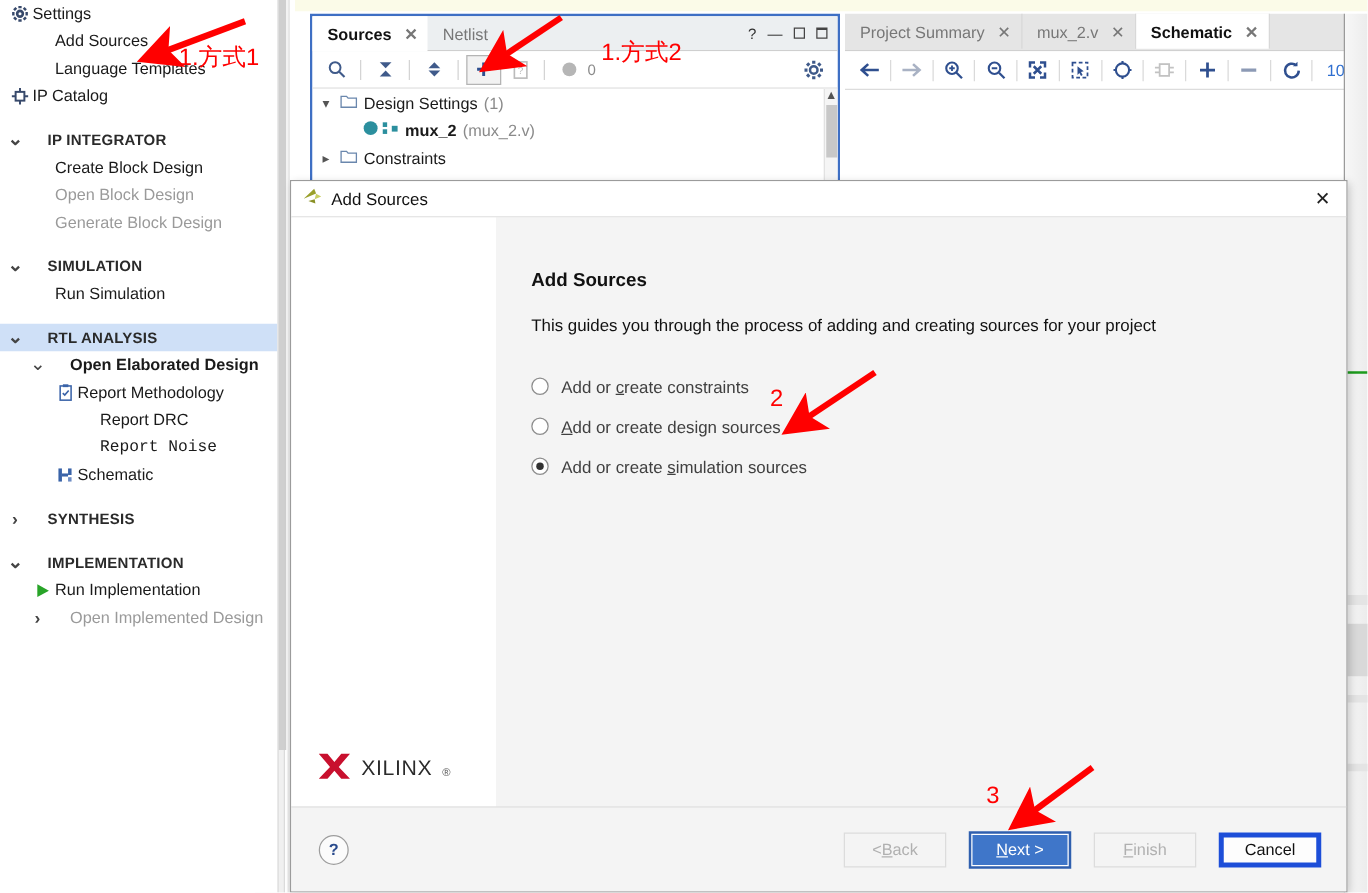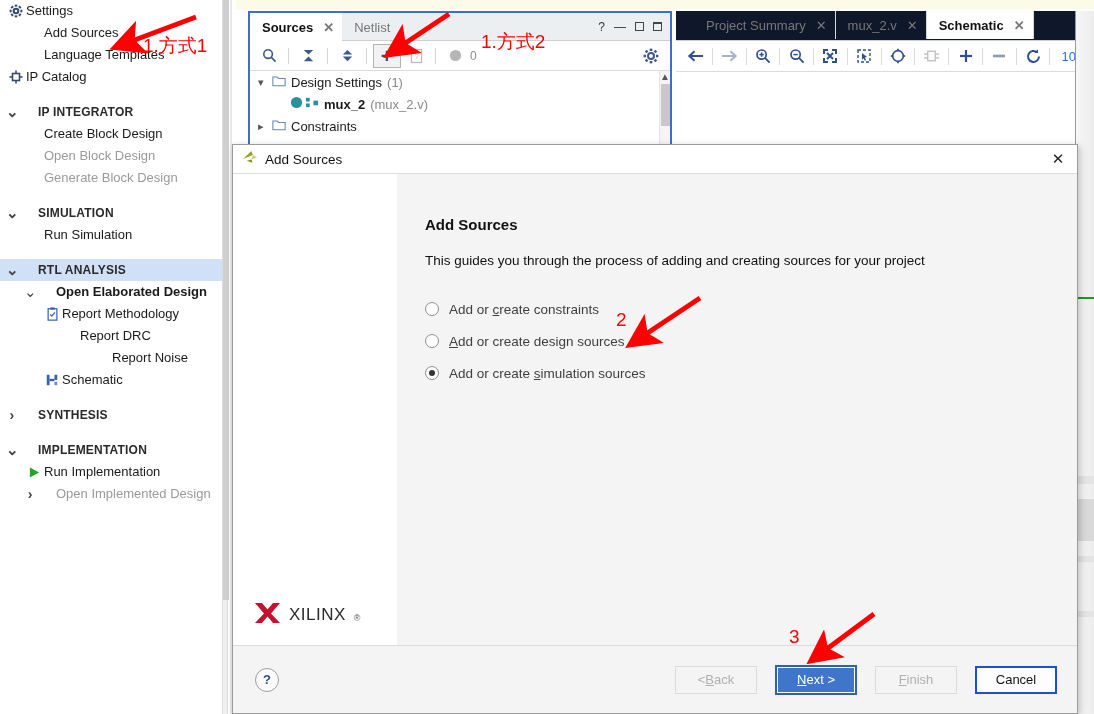--- a/index.html
+++ b/index.html
@@ -72,21 +72,21 @@
   #sources-tree { position: relative; height: 74px; background: #fff; font-size: 13px; overflow: hidden; }
   .tree-row { display: flex; align-items: center; height: 22px; padding-left: 8px; white-space: nowrap; }
   .tree-row .tw { color: #555; width: 13px; font-size: 11px; }
   .muted { color: #8a8a8a; }
   #tree-scroll { position: absolute; right: 0; top: 0; width: 11px; height: 74px; background: #f5f5f5; border-left: 1px solid #e2e2e2; }
   #tree-scroll .up { text-align: center; font-size: 10px; color: #555; line-height: 12px; }
   #tree-scroll .thumb { position: absolute; left: 1px; top: 13px; width: 9px; height: 42px; background: #c8c8c8; }
 
   
   #right-panel { position: absolute; left: 676px; top: 11px; width: 400px; height: 703px; background: #fff; }
-  #right-tabs { display: flex; height: 30px; background: #0f172a; border-bottom: 1px solid #d0d0d0; padding-left: 18px; }
+  #right-tabs { display: flex; height: 30px; background: #e5e5e5; border-bottom: 1px solid #d0d0d0; }
   #right-tabs .ptab { border-right: 1px solid #d8d8d8; }
   #right-toolbar { display: flex; align-items: center; height: 31px; background: #fff; border-bottom: 1px solid #dcdcdc; padding-left: 6px; }
   .rtb { width: 28px; height: 26px; display: flex; align-items: center; justify-content: center; color: #2f4f8f; }
   .rtb.dim { color: #c2c2c2; }
   .rtb-sep { width: 1px; height: 17px; background: #dadada; margin: 0 3px; }
   .zoomval { color: #2f6fd0; font-size: 13px; padding-left: 8px; white-space: nowrap; }
   #green-line { position: absolute; left: 1076px; top: 297px; width: 18px; height: 2px; background: #1d9b1d; }
   #right-rail { position: absolute; left: 1075px; top: 11px; width: 19px; height: 703px;
     background: linear-gradient(to right, #f7f7f7, #ececec); border-left: 1px solid #9a9a9a; }
   #right-rail .seg { position: absolute; left: 0; width: 19px; background: #e4e4e4; }
@@ -128,21 +128,21 @@
     background: #fbfbfb; color: #2a4b8d; font-size: 13px; font-weight: bold;
     display: flex; align-items: center; justify-content: center;
   }
   .btns { margin-left: auto; display: flex; align-items: center; gap: 18px; }
   .btn {
     width: 82px; height: 28px; font-size: 13px;
     display: flex; align-items: center; justify-content: center;
     background: #f6f6f6; border: 1px solid #c9c9c9; color: #111;
   }
   .btn.disabled { color: #b0b0b0; border-color: #dcdcdc; background: #f4f4f4; }
-  .btn.cancel { border: 2px solid #1d4ed8; background: #fdfdfd; }
+  .btn.cancel { border: 4px solid #1d4ed8; background: #fdfdfd; }
   .btn.primary-wrap { width: 82px; height: 30px; border: 2px solid #2f5fae; padding: 1px; background: #fff; }
   .btn.primary-wrap .inner {
     width: 100%; height: 100%; background: #3f76c9; color: #fff;
     display: flex; align-items: center; justify-content: center; font-size: 13px;
   }
 
   
   #vivado { position: absolute; left: 20px; top: 45px; width: 128px; }
   #vivado .word { font-size: 30px; letter-spacing: 1px; color: #6f6f6f; font-family: "Liberation Sans", sans-serif; }
   #vivado .sub { font-size: 10px; color: #8a8a8a; text-align: right; padding-right: 16px; margin-top: -2px; }
@@ -245,21 +245,21 @@
             <rect x="4.5" y="0.5" width="5" height="2.6" fill="#3a63a8"></rect>
             <path d="M4.4 8.6 6.2 10.4 9.8 6.2" fill="none" stroke="#3a63a8" stroke-width="1.5"></path>
           </svg>
         </span>
         <span class="nav-label">Report Methodology</span>
       </div>
       <div class="nav-row" style="padding-left: 60px;">
         <span class="nav-ico"></span>
         <span class="nav-label">Report DRC</span>
       </div>
-      <div class="nav-row" style="padding-left: 92px;">
+      <div class="nav-row" style="padding-left: 60px; font-family: Liberation Mono, monospace;">
         <span class="nav-ico"></span>
         <span class="nav-label">Report Noise</span>
       </div>
       <div class="nav-row" style="padding-left: 42px;">
         <span class="nav-ico">
           <svg width="14" height="14" viewBox="0 0 16 16">
             <rect x="2" y="2" width="3.2" height="12" fill="#3a63a8"></rect>
             <rect x="10.8" y="2" width="3.2" height="6" fill="#3a63a8"></rect>
             <rect x="5.2" y="6.6" width="5.6" height="2.8" fill="#3a63a8"></rect>
             <rect x="10.8" y="10" width="3.2" height="4" fill="#6e8dc4"></rect>

